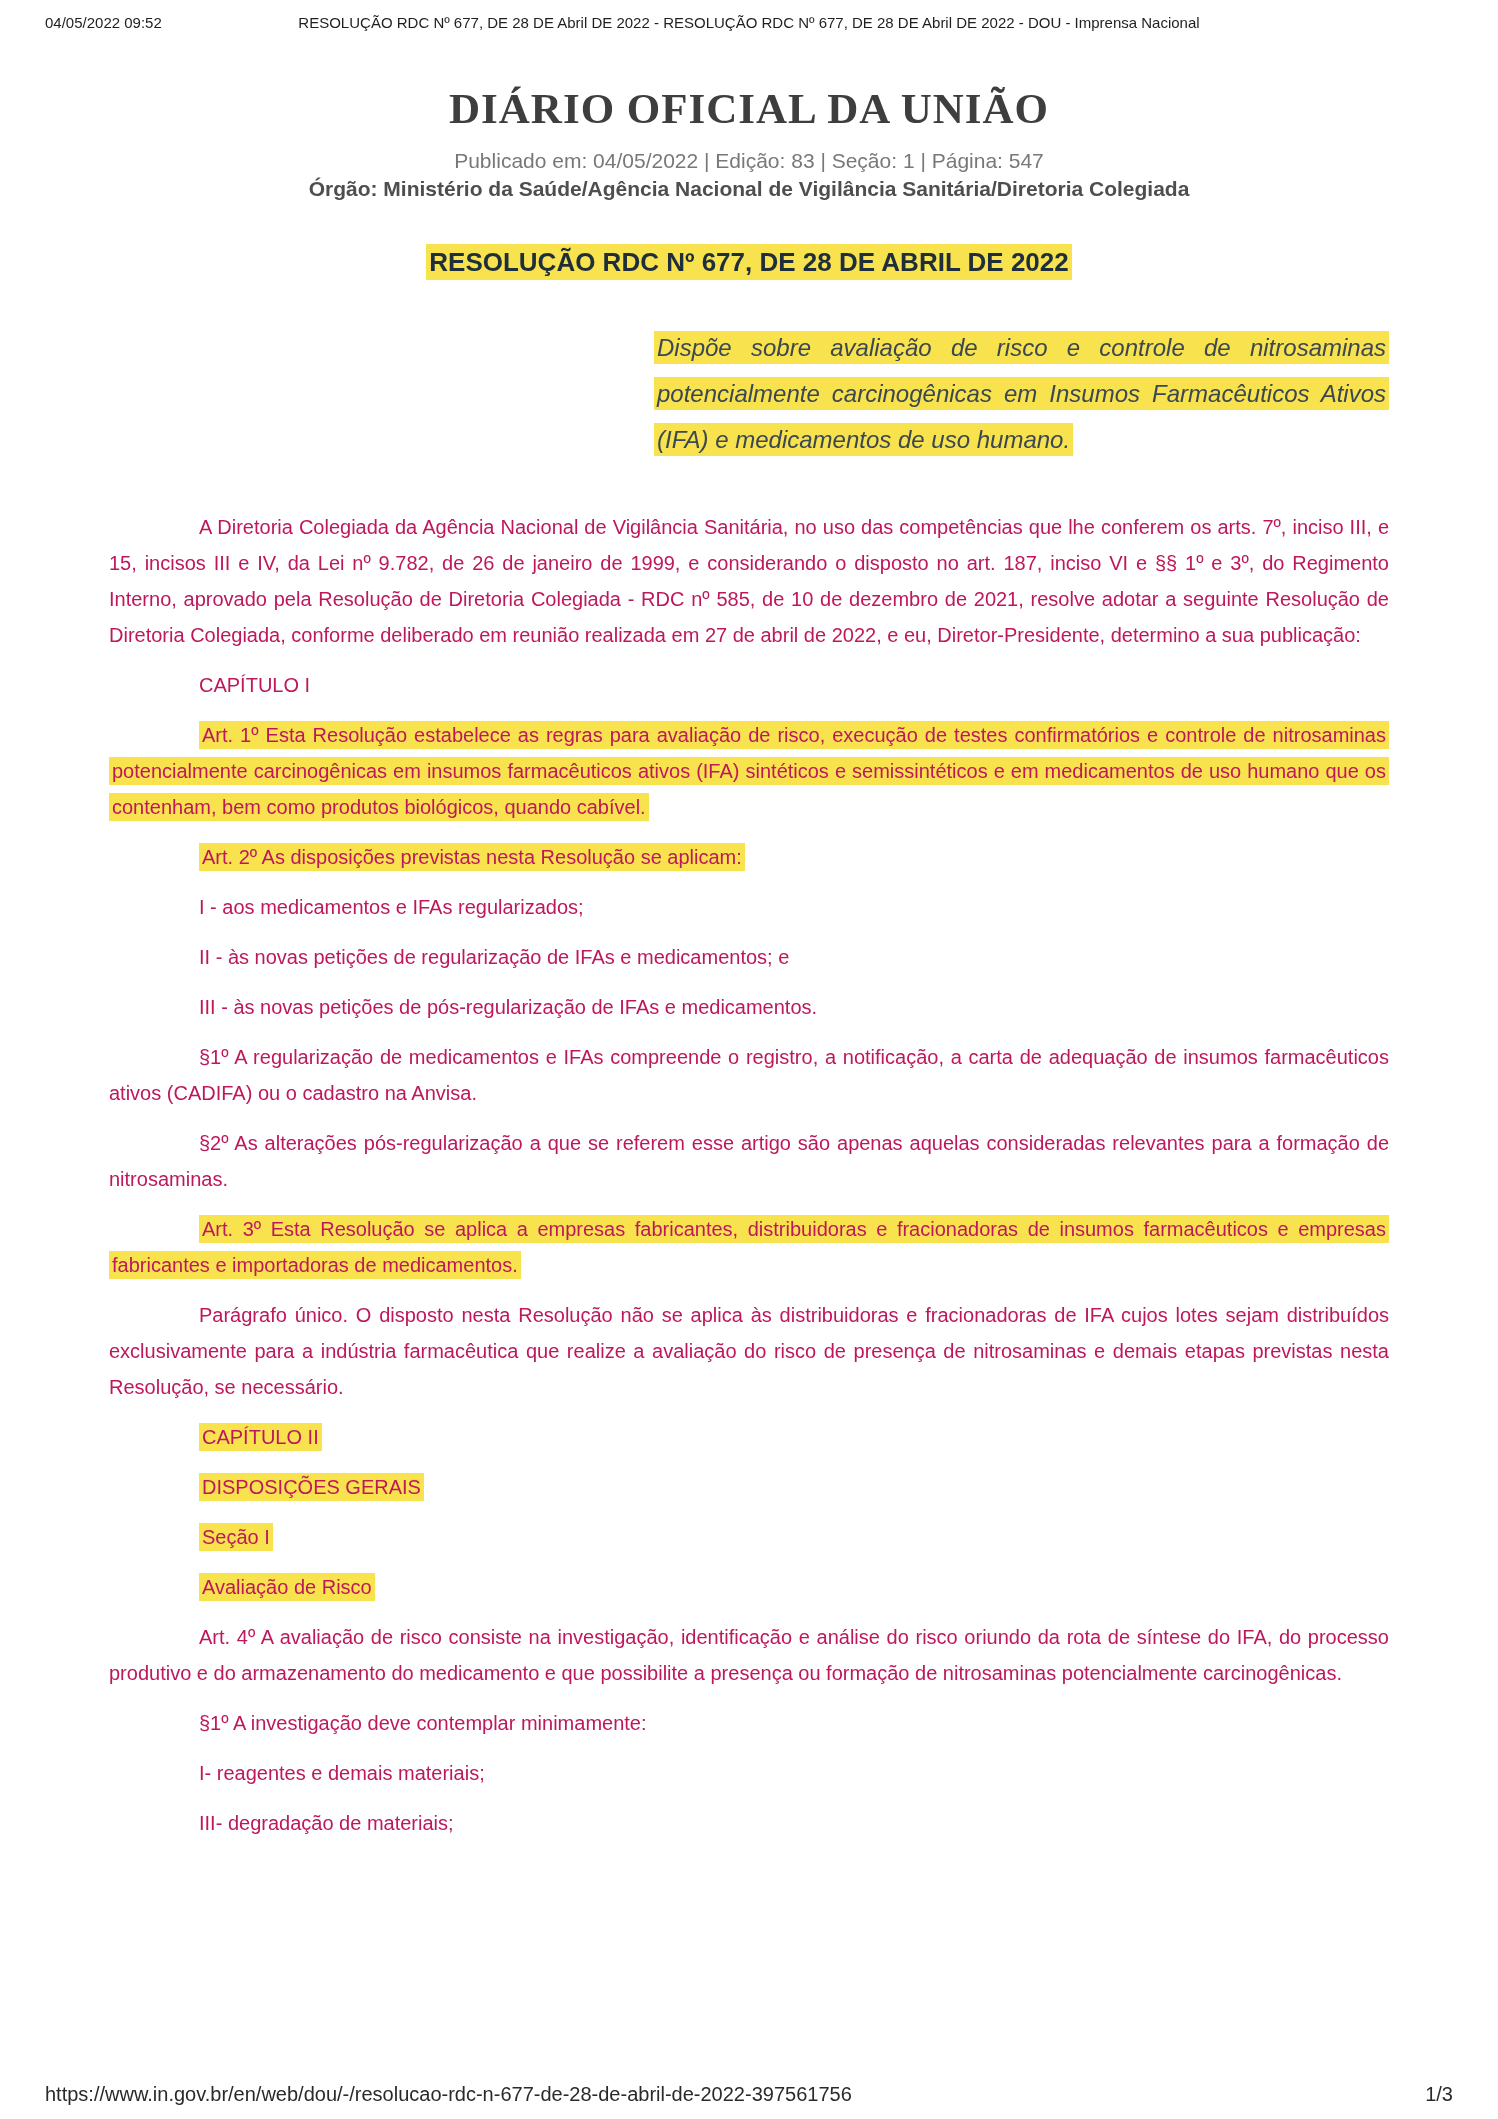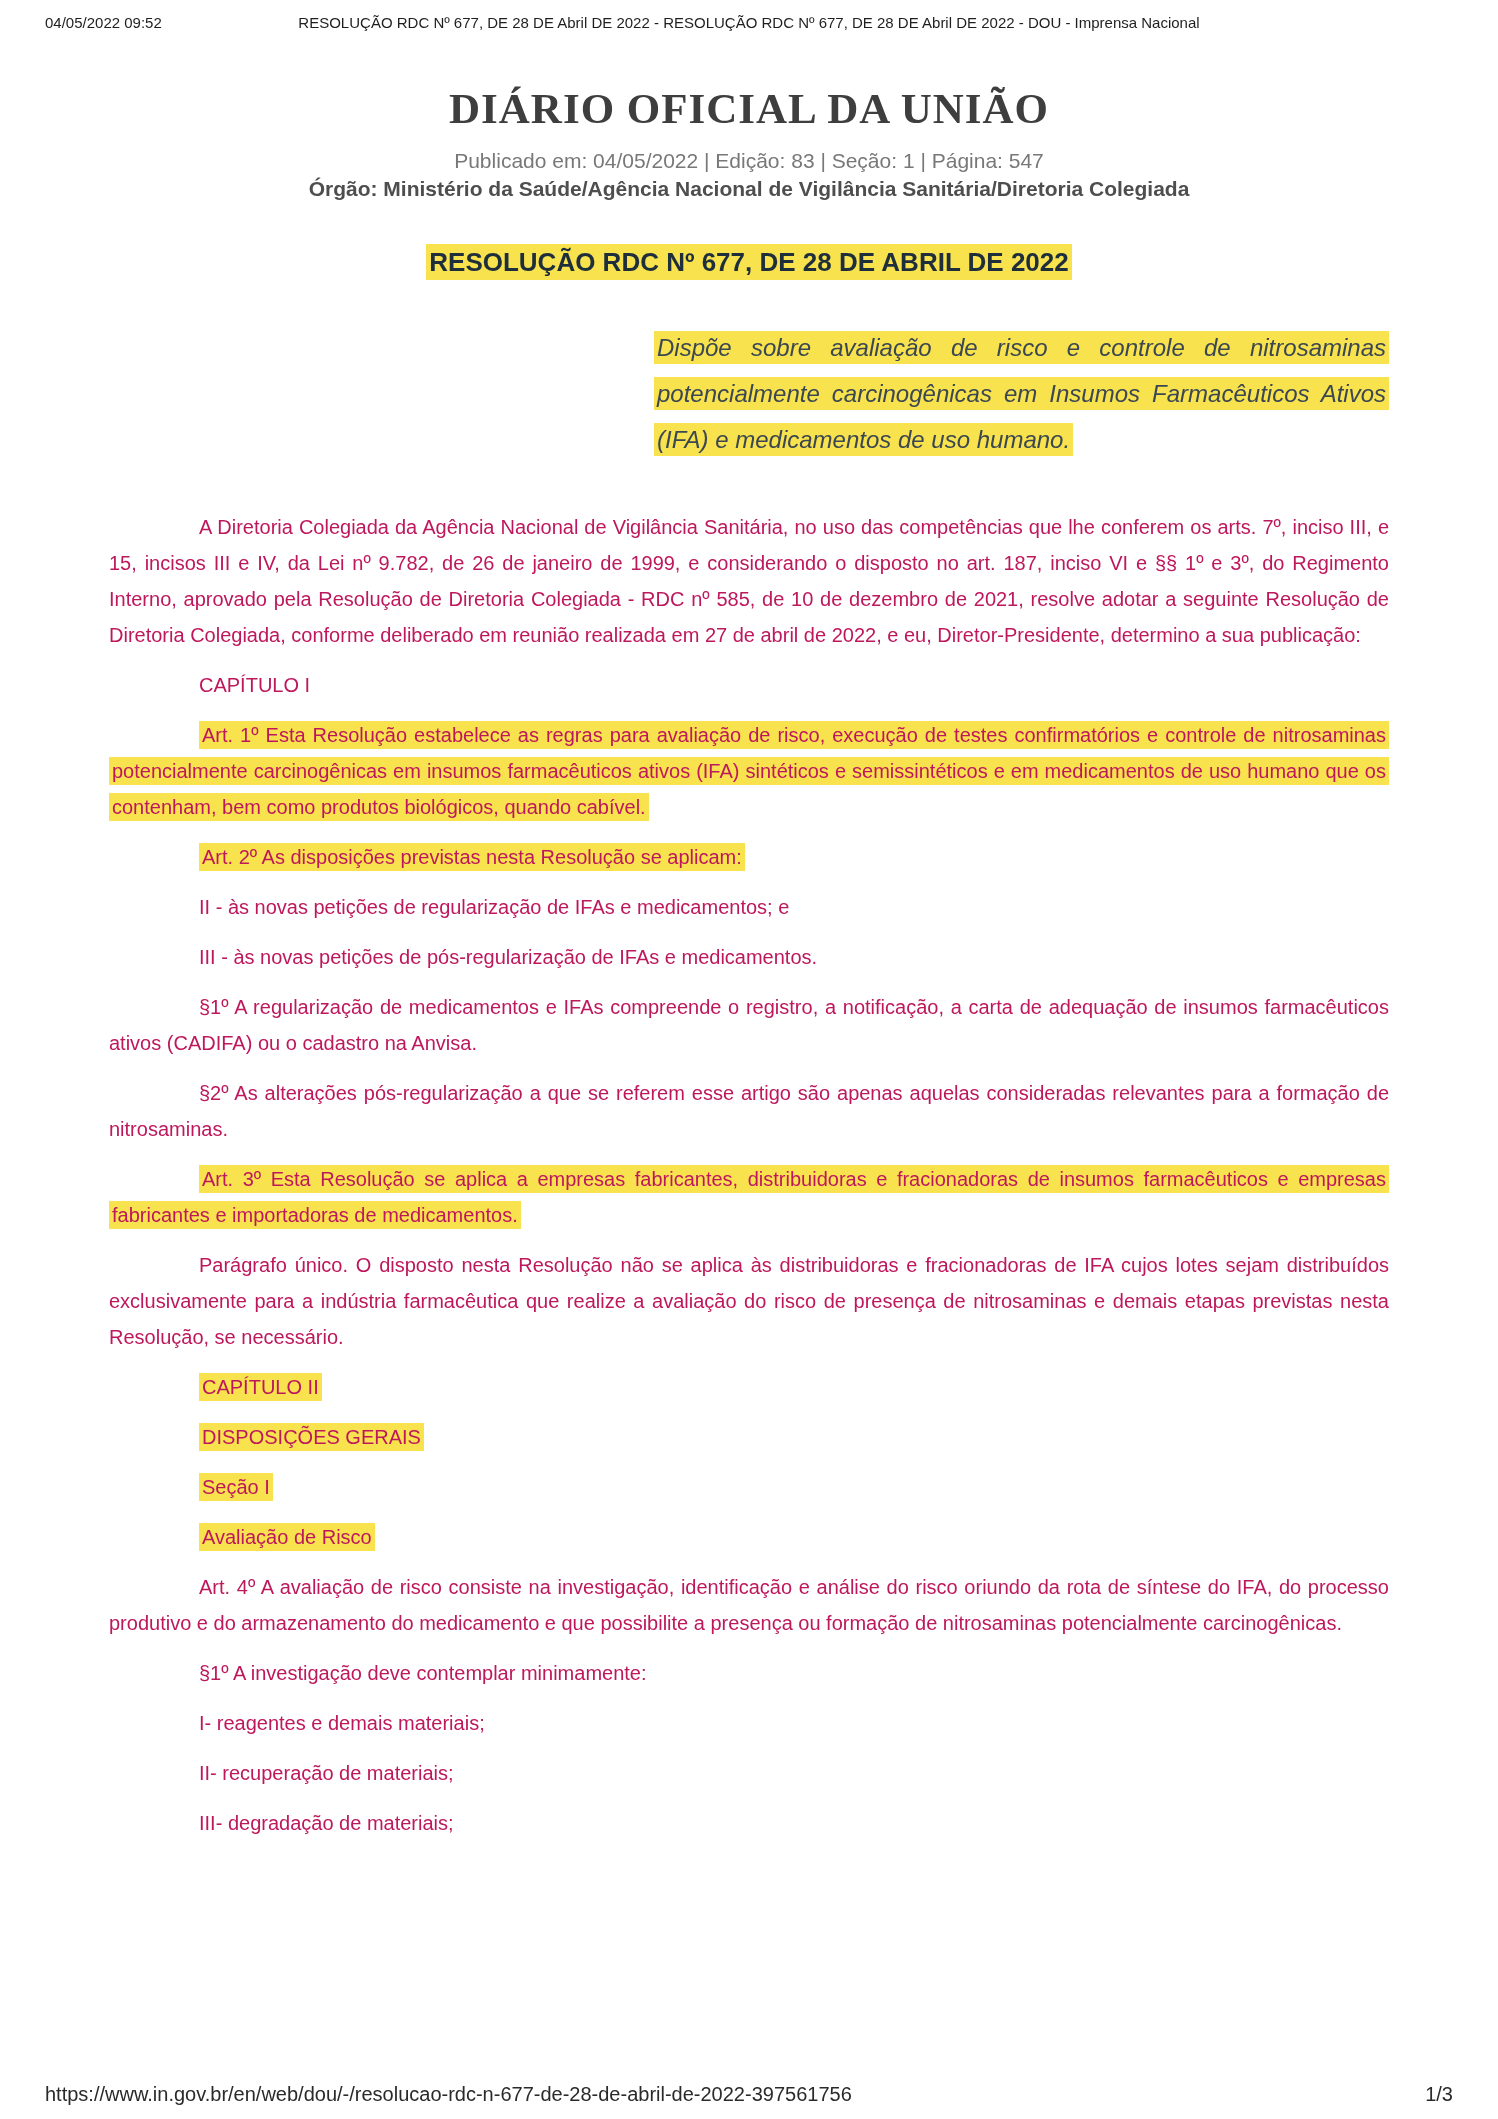--- a/index.html
+++ b/index.html
@@ -111,34 +111,34 @@
 
   <div class="ementa-wrap">
     <div class="ementa"><mark>Dispõe sobre avaliação de risco e controle de nitrosaminas potencialmente carcinogênicas em Insumos Farmacêuticos Ativos (IFA) e medicamentos de uso humano.</mark></div>
   </div>
 
   <div class="doc-body">
     <p>A Diretoria Colegiada da Agência Nacional de Vigilância Sanitária, no uso das competências que lhe conferem os arts. 7º, inciso III, e 15, incisos III e IV, da Lei nº 9.782, de 26 de janeiro de 1999, e considerando o disposto no art. 187, inciso VI e §§ 1º e 3º, do Regimento Interno, aprovado pela Resolução de Diretoria Colegiada - RDC nº 585, de 10 de dezembro de 2021, resolve adotar a seguinte Resolução de Diretoria Colegiada, conforme deliberado em reunião realizada em 27 de abril de 2022, e eu, Diretor-Presidente, determino a sua publicação:</p>
     <p>CAPÍTULO I</p>
     <p><mark>Art. 1º Esta Resolução estabelece as regras para avaliação de risco, execução de testes confirmatórios e controle de nitrosaminas potencialmente carcinogênicas em insumos farmacêuticos ativos (IFA) sintéticos e semissintéticos e em medicamentos de uso humano que os contenham, bem como produtos biológicos, quando cabível.</mark></p>
     <p><mark>Art. 2º As disposições previstas nesta Resolução se aplicam:</mark></p>
+    <p>I - aos medicamentos e IFAs regularizados;</p>
     <p>II - às novas petições de regularização de IFAs e medicamentos; e</p>
     <p>III - às novas petições de pós-regularização de IFAs e medicamentos.</p>
     <p>§1º A regularização de medicamentos e IFAs compreende o registro, a notificação, a carta de adequação de insumos farmacêuticos ativos (CADIFA) ou o cadastro na Anvisa.</p>
     <p>§2º As alterações pós-regularização a que se referem esse artigo são apenas aquelas consideradas relevantes para a formação de nitrosaminas.</p>
     <p><mark>Art. 3º Esta Resolução se aplica a empresas fabricantes, distribuidoras e fracionadoras de insumos farmacêuticos e empresas fabricantes e importadoras de medicamentos.</mark></p>
     <p>Parágrafo único. O disposto nesta Resolução não se aplica às distribuidoras e fracionadoras de IFA cujos lotes sejam distribuídos exclusivamente para a indústria farmacêutica que realize a avaliação do risco de presença de nitrosaminas e demais etapas previstas nesta Resolução, se necessário.</p>
     <p><mark>CAPÍTULO II</mark></p>
     <p><mark>DISPOSIÇÕES GERAIS</mark></p>
     <p><mark>Seção I</mark></p>
     <p><mark>Avaliação de Risco</mark></p>
     <p>Art. 4º A avaliação de risco consiste na investigação, identificação e análise do risco oriundo da rota de síntese do IFA, do processo produtivo e do armazenamento do medicamento e que possibilite a presença ou formação de nitrosaminas potencialmente carcinogênicas.</p>
     <p>§1º A investigação deve contemplar minimamente:</p>
     <p>I- reagentes e demais materiais;</p>
-    <p>II- recuperação de materiais;</p>
     <p>III- degradação de materiais;</p>
   </div>
 
 </div>
 
 <div class="print-footer">
   <span class="footer-url">https://www.in.gov.br/en/web/dou/-/resolucao-rdc-n-677-de-28-de-abril-de-2022-397561756</span>
   <span class="page-indicator">1/3</span>
 </div>
 

